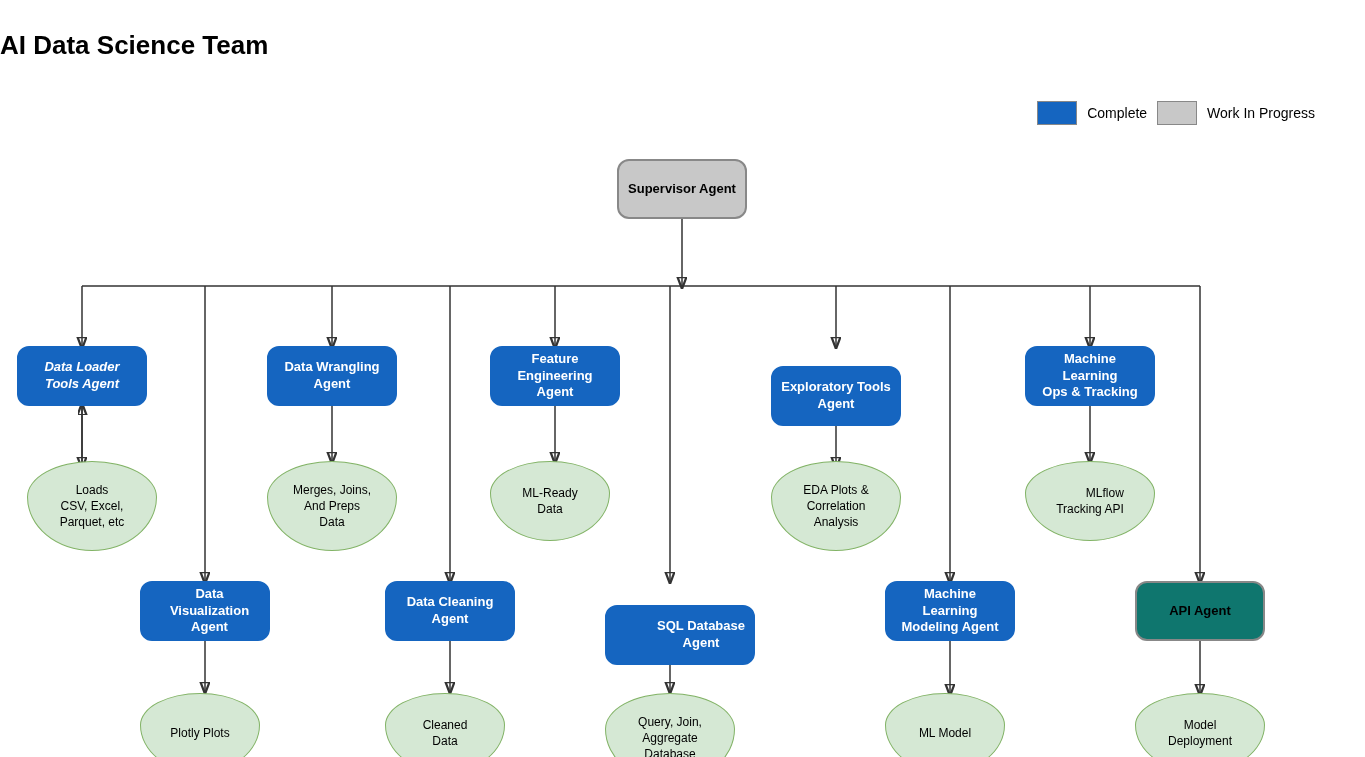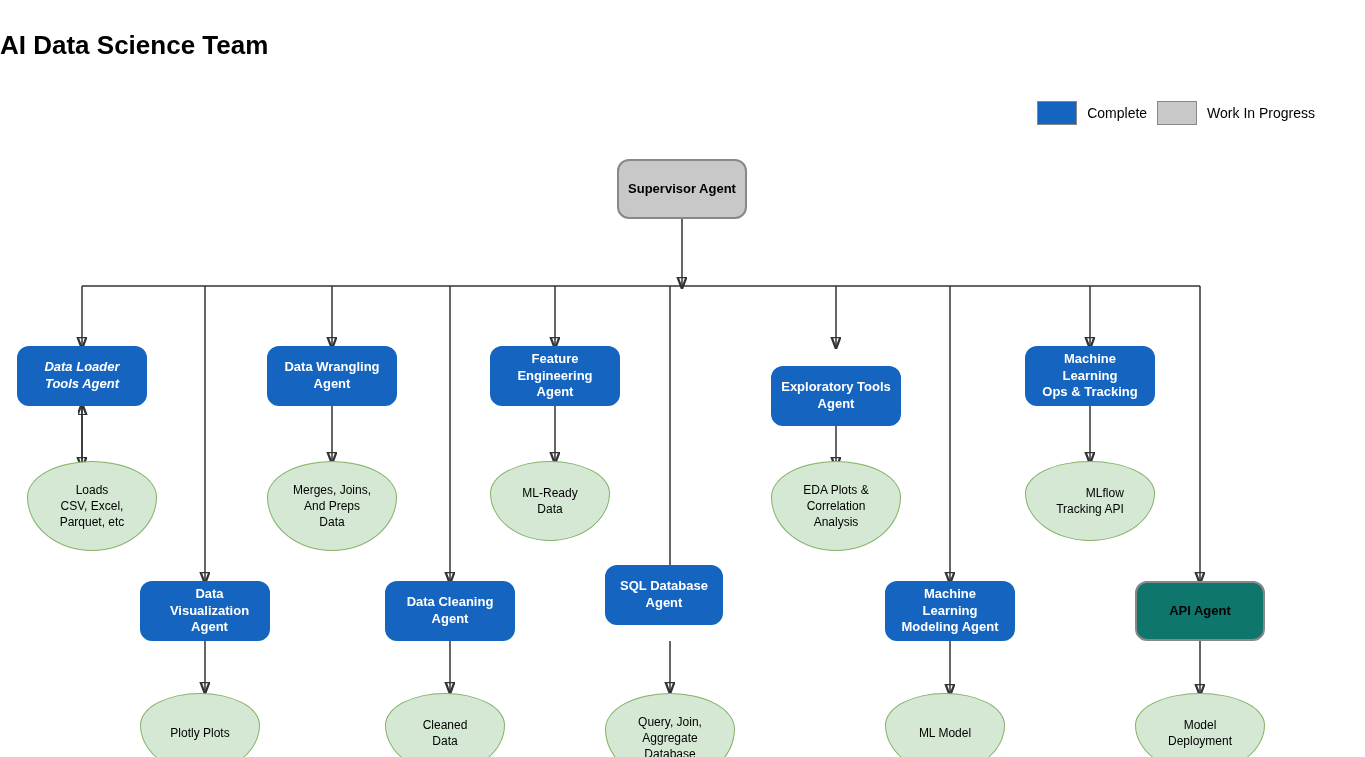--- a/index.html
+++ b/index.html
@@ -238,21 +238,21 @@
   </div>
 
   <div class="node blue" style="left:140px; top:510px; width:130px; height:60px;padding-left:17px;">
     <span>Data Visualization<br>Agent</span>
   </div>
 
   <div class="node blue" style="left:385px; top:510px; width:130px; height:60px;">
     <span>Data Cleaning<br>Agent</span>
   </div>
 
-  <div class="node blue" style="left:605px; top:494px; width:118px; height:60px;">
+  <div class="node blue" style="left:605px; top:534px; width:150px; height:60px;justify-content:flex-end;">
     <span>SQL Database<br>Agent</span>
   </div>
 
   <div class="node blue" style="left:885px; top:510px; width:130px; height:60px;">
     <span>Machine Learning<br>Modeling Agent</span>
   </div>
 
   <div class="node gray-rect" style="left:1135px; top:510px; width:130px; height:60px;">
     <span>API Agent</span>
   </div>

